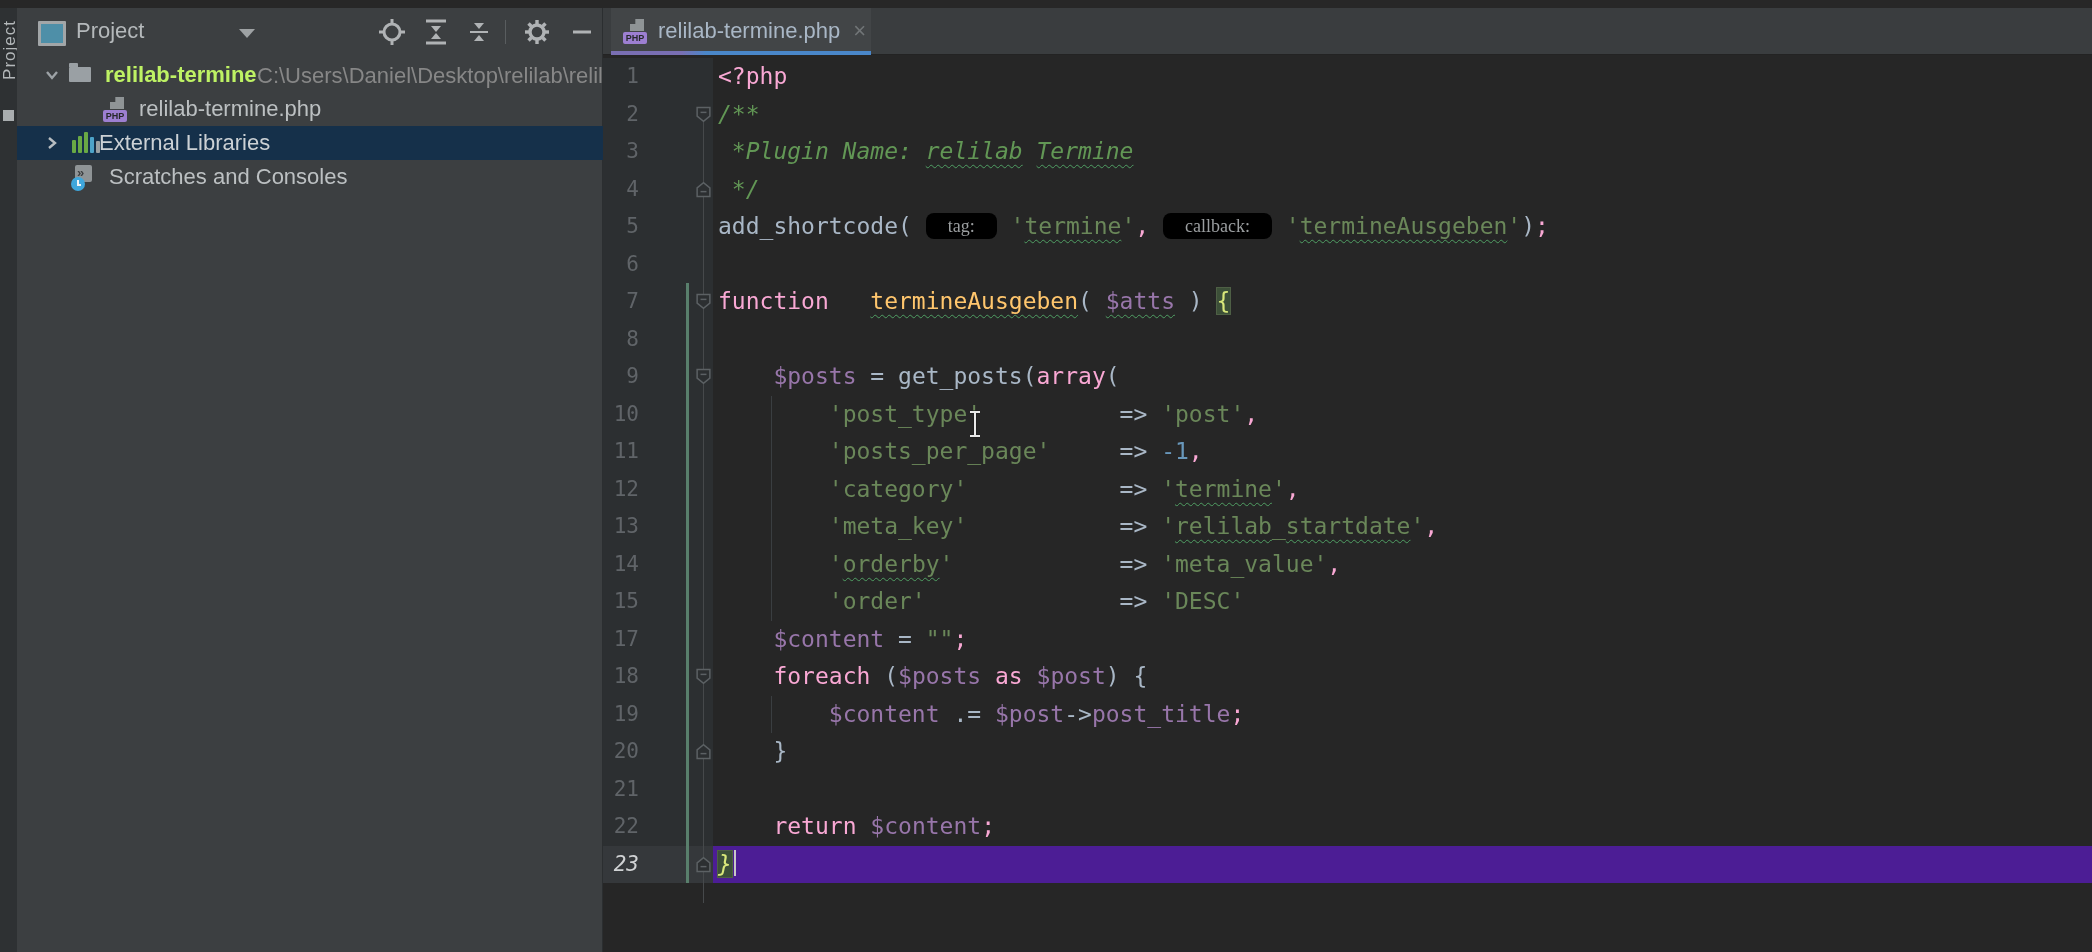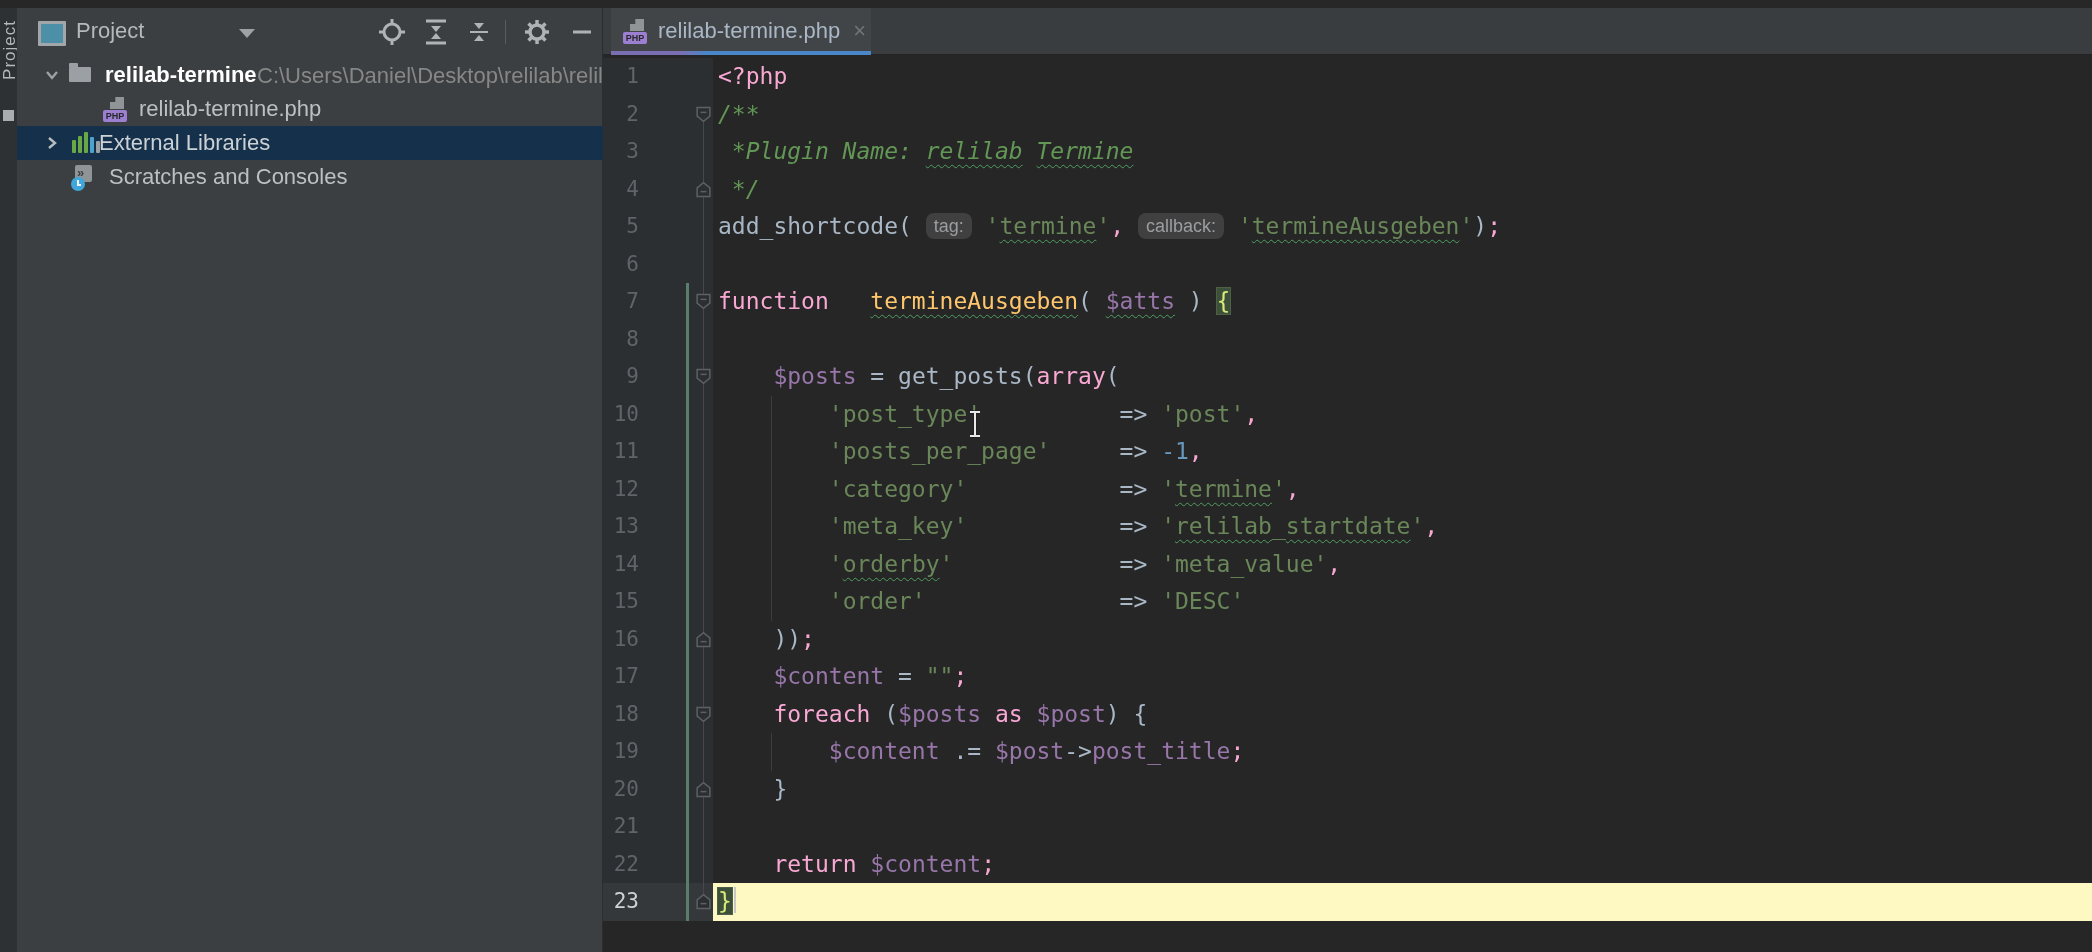--- a/index.html
+++ b/index.html
@@ -20,21 +20,21 @@
         border:3px solid #a2a6a8;border-radius:1px;}
   #panel-title{position:absolute;left:59px;top:10px;font-size:22px;color:#b5b9bb;}
   .hdr-caret{position:absolute;left:222px;top:21px;width:0;height:0;
         border-left:8px solid transparent;border-right:8px solid transparent;border-top:9px solid #9ea2a4;}
   .hicon{position:absolute;top:9px;width:30px;height:30px;}
   .hdivider{position:absolute;left:488px;top:12px;width:1px;height:24px;background:#595d5f;}
   
   .trow{position:absolute;left:0;width:586px;height:34px;font-size:22px;color:#bcc0c2;}
   .trow.sel{background:#15304a;color:#ccd1d5;}
   .trow .chev{position:absolute;left:26px;top:8px;}
-  .troot-name{position:absolute;left:88px;top:4px;font-weight:bold;color:#ffffff;}
+  .troot-name{position:absolute;left:88px;top:4px;font-weight:bold;color:#bef264;}
   .tpath{position:absolute;left:240px;top:5px;color:#878787;white-space:nowrap;overflow:hidden;width:346px;}
   .tlabel{position:absolute;top:4px;white-space:nowrap;}
   
   .folder-ico{position:absolute;left:52px;top:9px;width:22px;height:15px;background:#9aa0a4;border-radius:1px;}
   .folder-ico:before{content:"";position:absolute;left:0;top:-4px;width:9px;height:4px;background:#9aa0a4;
         border-radius:1px 1px 0 0;}
   
   .php-ico{position:relative;width:26px;height:26px;flex:none;}
   .php-ico .page{position:absolute;left:7px;top:1px;width:14px;height:12px;background:#8f9496;
         clip-path:polygon(0 42%,38% 42%,38% 0,100% 0,100% 100%,0 100%);}
@@ -57,40 +57,40 @@
   #tab{position:absolute;left:8px;top:0;width:260px;height:46px;background:#424547;
        display:flex;align-items:center;gap:9px;padding:0 12px;box-sizing:border-box;}
   #tab .lbl{font-size:22px;color:#a9b7c6;white-space:nowrap;}
   #tab .close{font-size:22px;color:#71757“7;color:#717577;margin-left:4px;}
   #tab .underline{position:absolute;left:0;bottom:-1px;width:100%;height:4px;
        background:linear-gradient(90deg,#7a6fb3 0px,#7a6fb3 70px,#4a87c9 95px,#4a87c9 100%);}
   
   #editor{position:absolute;left:603px;top:55px;width:1489px;height:897px;background:#262626;overflow:hidden;}
   #lines{position:absolute;left:0;top:3px;width:100%;}
   .crow{position:relative;display:flex;height:37.5px;}
-  .crow.current{background:#fef9c3;}
+  .crow.current{background:#4c1d95;font-style:italic;}
   .gut{width:110px;flex:none;position:relative;background:#2c2f31;}
   .crow.current .gut{background:#35383b;}
   .lnum{display:block;width:36px;text-align:right;line-height:37.5px;
         font-family:"DejaVu Sans Mono",monospace;font-size:21px;color:#606468;}
   .crow.current .lnum{color:#d0d2d4;}
   .vcs{position:absolute;left:83px;top:0;bottom:0;width:3px;background:#597f6c;}
   .fold{position:absolute;left:92px;top:10px;width:17px;height:17px;z-index:4;}
   #fold-line{position:absolute;left:100px;top:58px;height:790px;width:1px;background:#46494b;z-index:3;}
   .code{margin:0;padding:0 0 0 5px;font-family:"DejaVu Sans Mono",monospace;font-size:23px;
         line-height:37.5px;color:#a9b7c6;white-space:pre;}
   .iguide{position:absolute;left:168px;top:0;bottom:0;width:1px;background:#3a3e41;}
   
   .kw{color:#f9a8d4;} .str{color:#6a8759;} .var{color:#9876aa;} .num{color:#6897bb;}
   .def{color:#ffc66d;} .txt{color:#a9b7c6;} .cmt{color:#629755;font-style:italic;}
   .sq{text-decoration:underline;text-decoration-style:wavy;text-decoration-color:#4f9e63;
       text-decoration-thickness:1px;text-underline-offset:5px;text-align:right;}
   .bhl{color:#d9e87a;background:#3c4f38;box-shadow:0 0 0 1px #4e5f45;}
-  .pill{display:inline-block;background:#404040;color:#9b9ea0;border-radius:8px;padding:1px 8px;
-      font-family:Liberation Sans, sans-serif;font-size:18px;line-height:24px;vertical-align:2px;}
+  .pill{display:inline-block;background:#000000;color:#9b9ea0;border-radius:8px;padding:1px 22px;
+      font-family:Liberation Serif, serif;font-size:18px;line-height:24px;vertical-align:2px;}
   .caret{display:inline-block;width:2px;height:26px;background:#c7c7c7;vertical-align:-4px;margin-left:2px;}
   
   #mouse{position:absolute;left:965px;top:408px;z-index:50;}
 </style>
 </head>
 <body>
 
 <div id="app">
   <div id="topstrip"></div>
 
@@ -313,31 +313,20 @@
         <div class="crow">
           <div class="gut">
             <span class="lnum">15</span>
             <i class="vcs"></i>
           </div>
           <pre class="code"><span class="txt">        </span><span class="str">'order'</span><span class="txt">              </span><span class="txt">=&gt; </span><span class="str">'DESC'</span></pre>
           <i class="iguide"></i>
         </div>
         <div class="crow">
           <div class="gut">
-            <span class="lnum">16</span>
-            <i class="vcs"></i>
-            <i class="fold"><svg width="17" height="17" viewBox="0 0 15 16">
-                <path d="M1.5 14.5 h12 v-8 l-6 -5 l-6 5 z" fill="#2c2f31" stroke="#5c6164" stroke-width="1.4"></path>
-                <line x1="4.7" y1="10" x2="10.3" y2="10" stroke="#5c6164" stroke-width="1.4"></line>
-              </svg></i>
-          </div>
-          <pre class="code"><span class="txt">    </span><span class="txt">))</span><span class="kw">;</span></pre>
-        </div>
-        <div class="crow">
-          <div class="gut">
             <span class="lnum">17</span>
             <i class="vcs"></i>
           </div>
           <pre class="code"><span class="txt">    </span><span class="var">$content</span><span class="txt"> = </span><span class="str">""</span><span class="kw">;</span></pre>
         </div>
         <div class="crow">
           <div class="gut">
             <span class="lnum">18</span>
             <i class="vcs"></i>
             <i class="fold"><svg width="17" height="17" viewBox="0 0 15 16">

